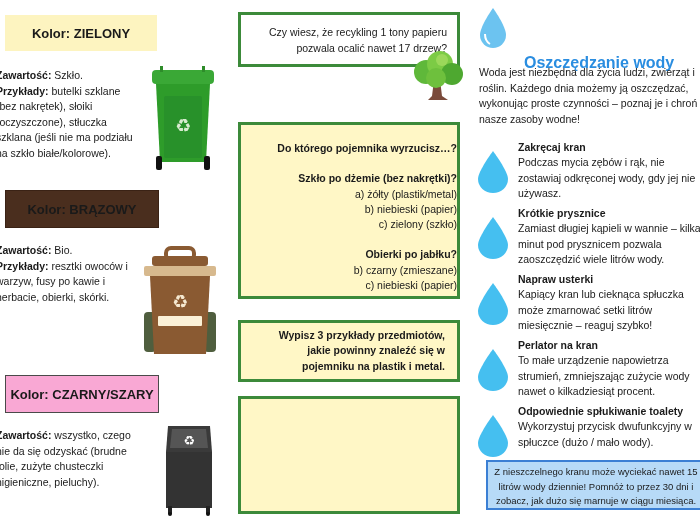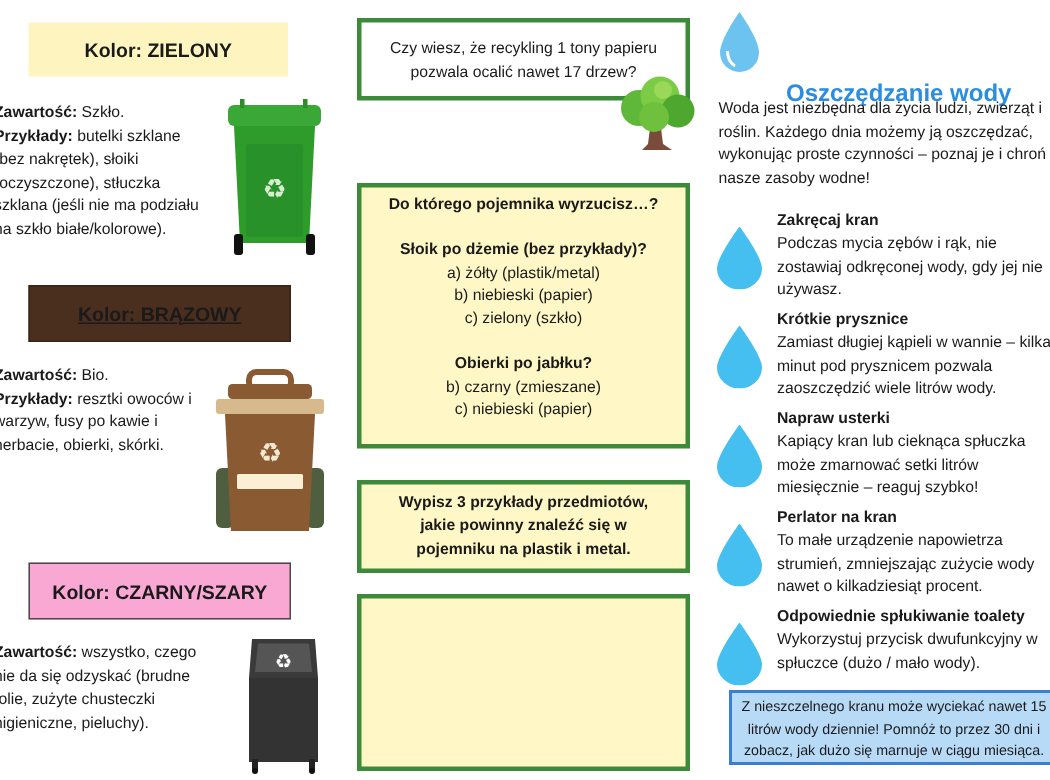--- a/index.html
+++ b/index.html
@@ -5,41 +5,41 @@
   html, body { margin: 0; padding: 0; }
   body {
     width: 700px; height: 520px; overflow: hidden; position: relative;
     background: #ffffff;
     font-family: "Liberation Sans", sans-serif;
     color: #1a1a1a;
   }
   .abs { position: absolute; }
   
   .color-header {
-    position: absolute; left: 19px; width: 173px; height: 36px;
+    position: absolute; left: 5px; width: 152px; height: 36px;
     display: flex; align-items: center; justify-content: center;
     font-weight: bold; font-size: 13px;
   }
   .hdr-green { top: 15px; background: #fdf4c0; color: #1a1a1a; }
-  .hdr-brown { top: 190px; background: #4a2e1e; color: #1a1a1a; border: 1px solid #3a2215; text-decoration: underline; }
+  .hdr-brown { top: 190px; background: #4a2e1e; color: #1a1a1a; border: 1px solid #3a2215; }
   .hdr-black { top: 375px; background: #f9a8d4; color: #1a1a1a; border: 1px solid #4a4a4a; }
   .bin-text {
     position: absolute; left: -4px; width: 142px;
     font-size: 10.5px; line-height: 15.5px;
   }
   .bin-text b { font-weight: bold; }
   .bin { position: absolute; }
   
   .mid-box {
     position: absolute; left: 238px; width: 222px;
     border: 3px solid #3c8a3a; box-sizing: border-box;
-    text-align: center; font-size: 10.5px;
+    text-align: right; font-size: 10.5px;
   }
   .box-fact { top: 12px; height: 55px; background: #ffffff; display:flex; align-items:center; justify-content:center; line-height: 16px; padding: 0 10px; }
-  .box-quiz { top: 122px; height: 177px; background: #fff7c6; padding-top: 4px; line-height: 15.3px; }
+  .box-quiz { top: 122px; height: 177px; background: #fff7c6; padding-top: 16px; line-height: 15.3px; }
   .box-task { top: 320px; height: 62px; background: #fff7c6; display:flex; align-items:center; justify-content:center; font-weight:bold; line-height: 15.5px; padding: 0 12px; }
   .box-answer { top: 396px; height: 118px; background: #fff7c6; }
   .quiz-title { font-weight: bold; margin-bottom: 15px; }
   .quiz-q { font-weight: bold; }
   .quiz-gap { height: 15px; }
   
   .water-title { left: 524px; top: 10px; font-size: 16px; font-weight: bold; color: #2a8de0; margin-top: 44px; }
   .water-intro { left: 479px; top: 65px; width: 225px; font-size: 10.5px; line-height: 15.6px; }
   .tip { position: absolute; left: 478px; width: 230px; }
   .tip-drop { position: absolute; left: 0; top: 10px; }
@@ -114,21 +114,21 @@
   <path d="M24 30 L30 30 L32 46 L38 50 L18 50 L22 46 Z" fill="#7a4a3a"></path>
   <circle cx="16" cy="22" r="12" fill="#5fb83a"></circle>
   <circle cx="30" cy="14" r="13" fill="#7ccb45"></circle>
   <circle cx="42" cy="24" r="11" fill="#4ea830"></circle>
   <circle cx="26" cy="28" r="10" fill="#6ec03d"></circle>
   <circle cx="32" cy="10" r="6" fill="#9bd85a"></circle>
 </svg>
 
 <div class="mid-box box-quiz">
   <div class="quiz-title">Do którego pojemnika wyrzucisz…?</div>
-  <div class="quiz-q">Słoik po dżemie (bez przykłady)?</div>
+  <div class="quiz-q">Szkło po dżemie (bez nakrętki)?</div>
   <div>a) żółty (plastik/metal)</div>
   <div>b) niebieski (papier)</div>
   <div>c) zielony (szkło)</div>
   <div class="quiz-gap"></div>
   <div class="quiz-q">Obierki po jabłku?</div>
   <div>b) czarny (zmieszane)</div>
   <div>c) niebieski (papier)</div>
 </div>
 
 <div class="mid-box box-task">

